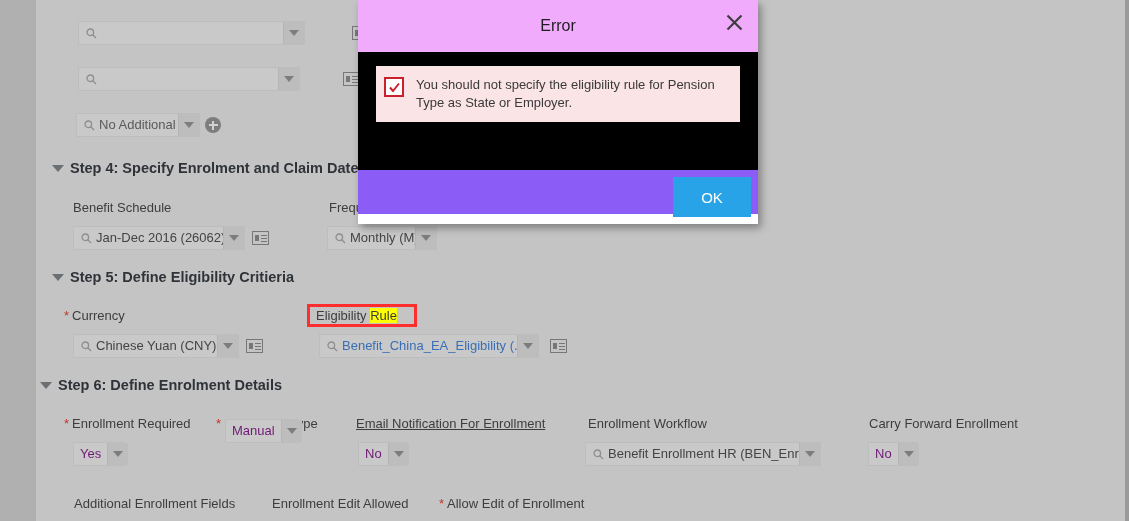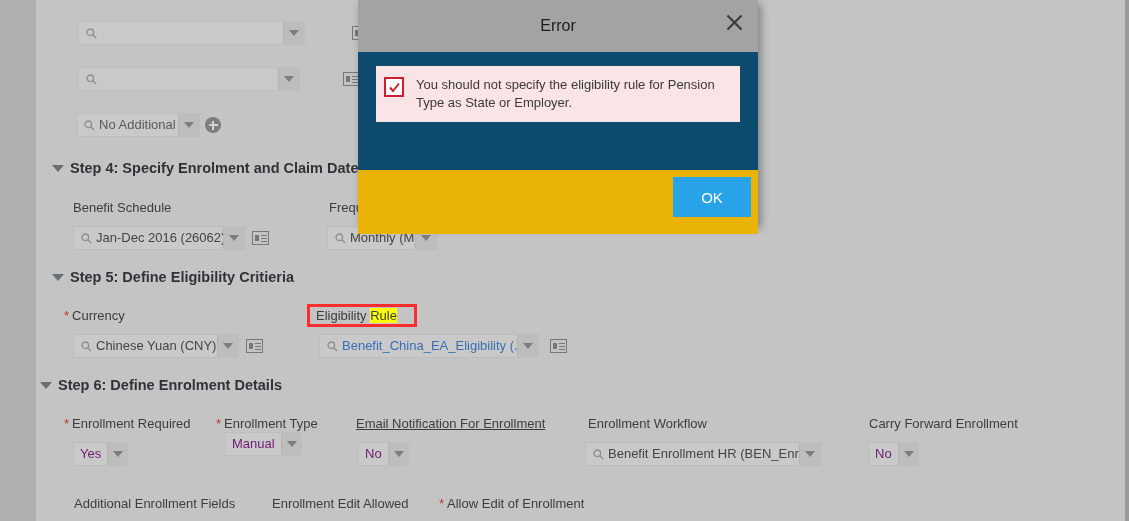--- a/index.html
+++ b/index.html
@@ -104,46 +104,46 @@
   }
   .hl{background:#ffff00;}
 
   
   #modal{
     position:absolute;left:358px;top:0;width:400px;height:224px;
     box-shadow:3px 4px 8px rgba(0,0,0,.35);
     background:#ffffff;
   }
   #modal .titlebar{
-    height:52px;background:#a3a3a3;position:relative;
+    height:52px;background:#f0abfc;position:relative;
     display:flex;align-items:center;justify-content:center;
   }
   #modal .titlebar .t{
     font-size:16px;color:#1d1d1d;font-weight:normal;
   }
   #modal .close{
     position:absolute;right:10px;top:8px;width:28px;height:28px;
     display:flex;align-items:center;justify-content:center;cursor:pointer;
   }
   #modal .close svg{display:block;}
   #modal .body{
-    height:118px;background:#0c4a6e;padding:14px 18px 0 18px;box-sizing:border-box;
+    height:118px;background:#000000;padding:14px 18px 0 18px;box-sizing:border-box;
   }
   #modal .msgbox{
     background:#fbe4e6;display:flex;align-items:flex-start;
     padding:10px 10px 10px 8px;box-sizing:border-box;min-height:49px;
   }
   #modal .err-icon{
     flex:0 0 20px;width:20px;height:20px;border:2px solid #cc1f2d;
     box-sizing:border-box;background:#fff;margin-right:12px;margin-top:1px;
     display:flex;align-items:center;justify-content:center;
   }
   #modal .msgtext{font-size:13px;color:#3a3a3a;line-height:18px;}
   #modal .footer{
-    height:64px;background:#eab308;position:relative;
+    height:44px;background:#8b5cf6;position:relative;
   }
   #modal .ok{
     position:absolute;right:7px;top:7px;width:78px;height:40px;
     background:#29a3e8;color:#fff;border:none;cursor:pointer;
     font-family:"Liberation Sans",sans-serif;font-size:15px;
     display:flex;align-items:center;justify-content:center;
   }
 </style>
 </head>
 <body>
@@ -304,21 +304,21 @@
   <div class="sel" style="left:37px;top:442px;width:51px;">
     <span class="val">Yes</span>
     <span class="drop">
         <i class="caret"></i>
       </span>
   </div>
 
   <div class="lbl" style="left:180px;top:416px;">
     <span class="req">*</span><span>Enrollment Type</span>
   </div>
-  <div class="sel" style="left:189px;top:432px;width:74px;">
+  <div class="sel" style="left:189px;top:419px;width:74px;">
     <span class="val">Manual</span>
     <span class="drop">
         <i class="caret"></i>
       </span>
   </div>
 
   <div class="lbl" style="left:320px;top:416px;text-decoration:underline;">
     <span>Email Notification For Enrollment</span>
   </div>
   <div class="sel" style="left:322px;top:442px;width:49px;">

